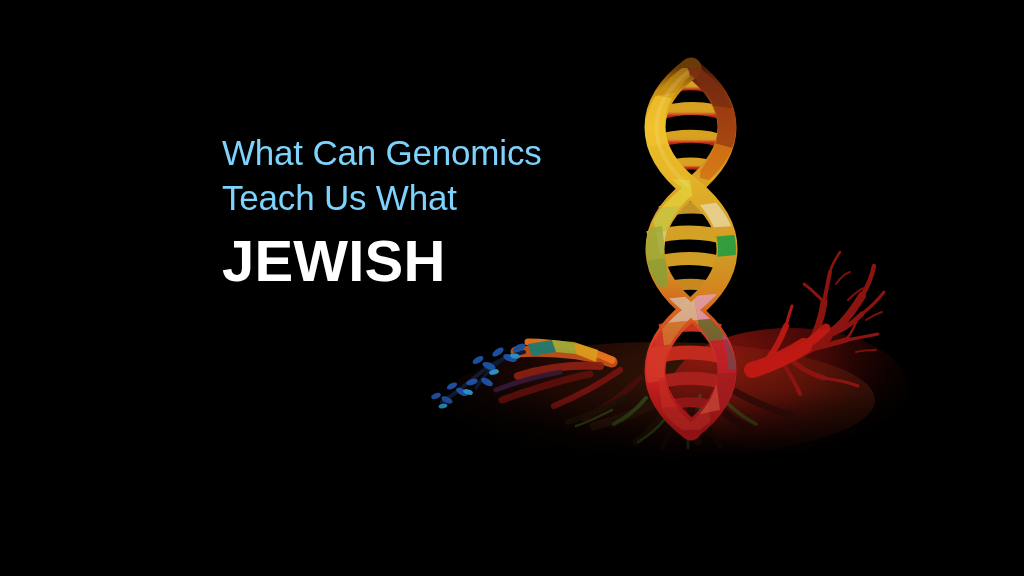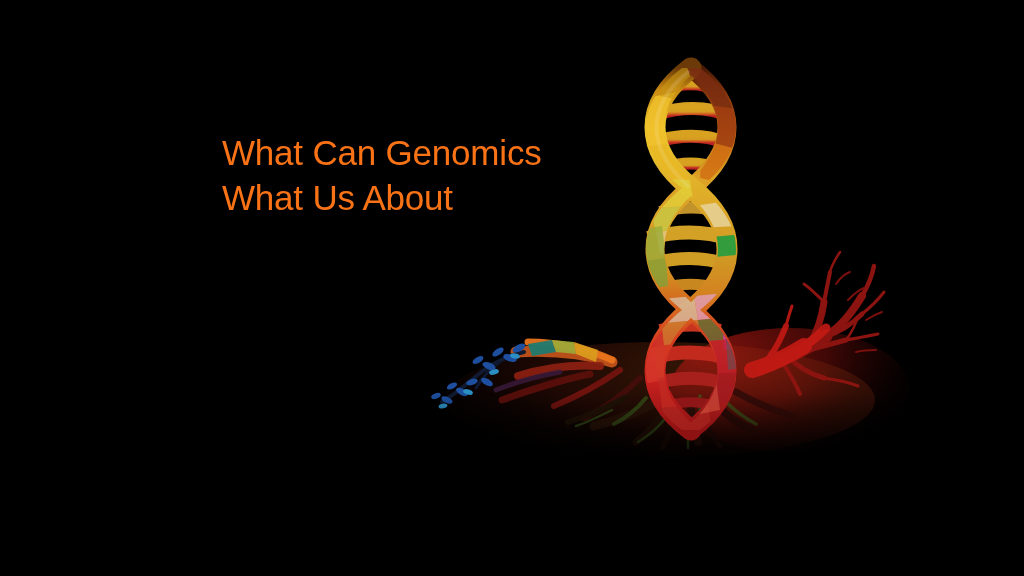--- a/index.html
+++ b/index.html
@@ -31,21 +31,21 @@
 
   
   #headline {
     position: absolute;
     left: 222px;
     top: 130px;
     z-index: 3;
     width: 430px;
   }
   .line-small {
-    color: #f97316;
+    color: #7dd3fc;
     font-size: 35px;
     font-weight: 500;
     line-height: 45px;
     letter-spacing: -0.2px;
     white-space: nowrap;
   }
   .line-big {
     color: #ffffff;
     font-size: 58px;
     font-weight: 700;
@@ -296,18 +296,19 @@
         <polygon points="726,338 750,334 752,366 728,370" fill="#55585a" opacity="0.55"></polygon>
         <polygon points="728,286 748,284 750,312 730,314" fill="#3a3a3c" opacity="0.5"></polygon>
       </g>
 
       <path fill="none" stroke="#ffffff" stroke-opacity="0.12" stroke-width="4" stroke-linecap="round" d="M688,72 C646,106 646,148 688,186"></path>
     </g>
   </svg>
 
   <div id="headline">
     <div class="line-small">What Can Genomics</div>
-    <div class="line-small">What Us About</div>
+    <div class="line-small">Teach Us What</div>
     <div id="big-lines">
+      <div class="line-big">JEWISH</div>
     </div>
   </div>
 
 </div>
 
 </body></html>

